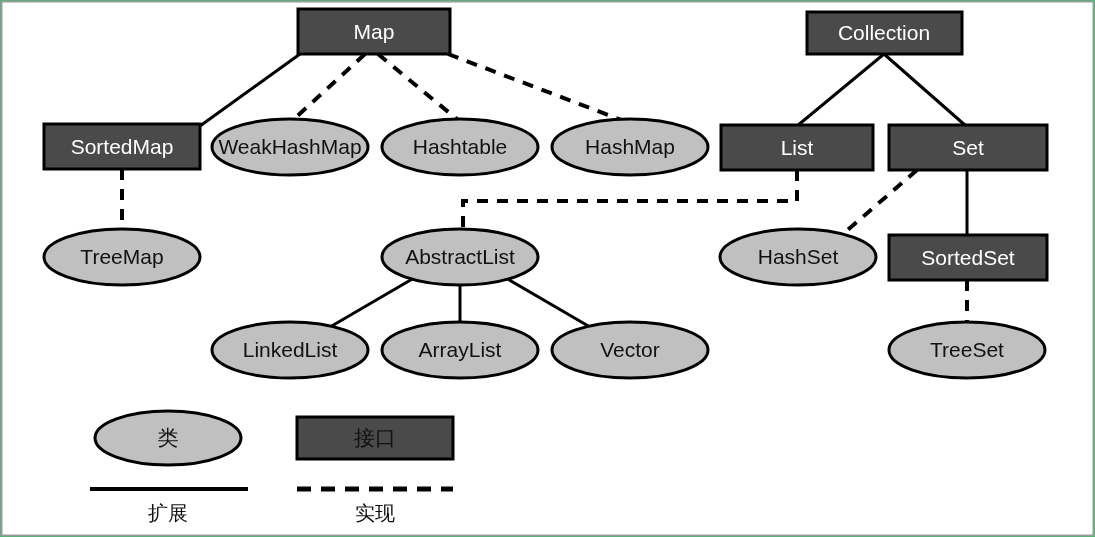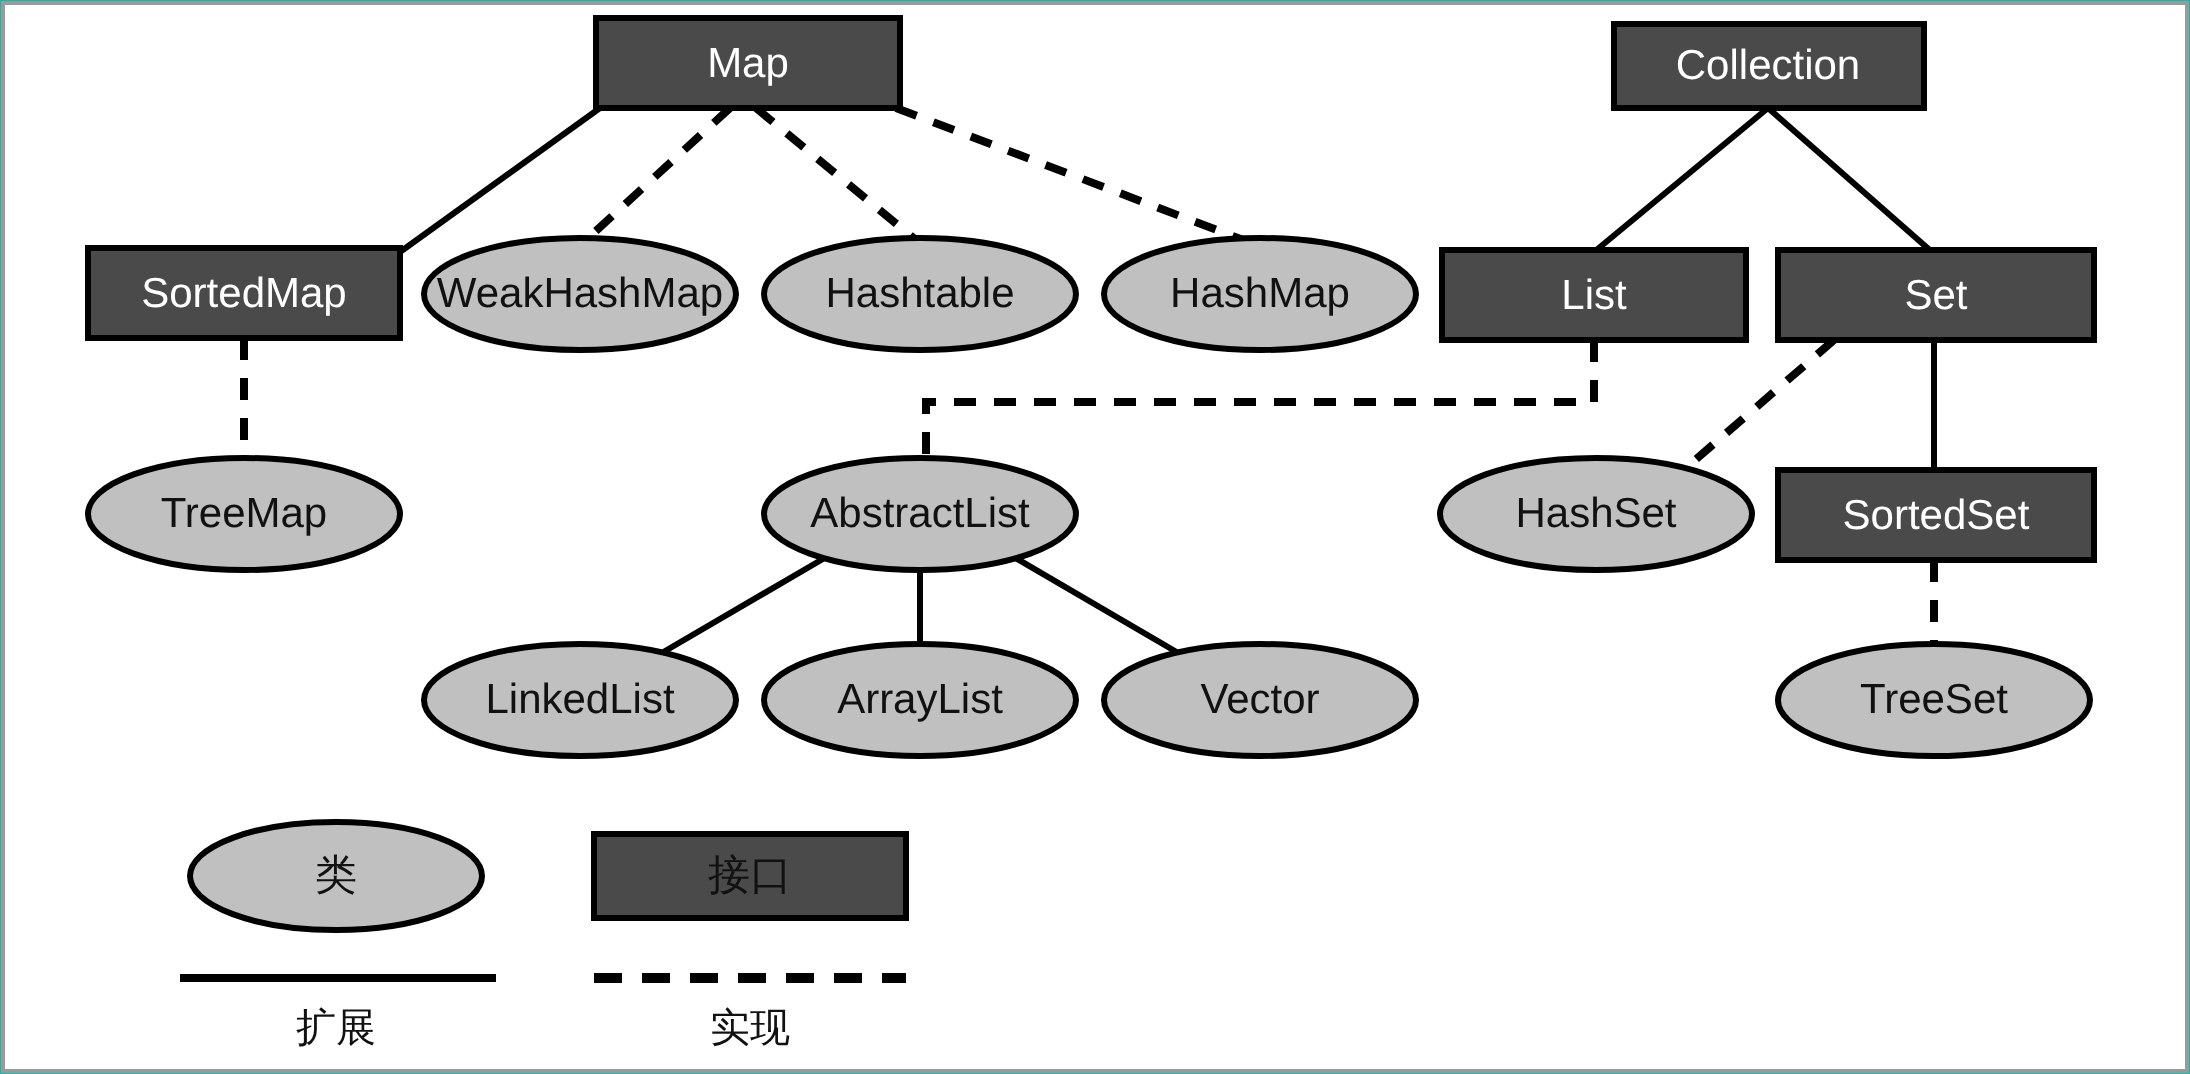--- a/index.html
+++ b/index.html
@@ -7,21 +7,21 @@
     padding: 0;
     background: #ffffff;
   }
   body {
     font-family: "Liberation Sans", "DejaVu Sans", sans-serif;
   }
   #diagram-frame {
     position: relative;
     width: 1095px;
     height: 537px;
-    background: #14b8a6;
+    background: #22c55e;
     box-sizing: border-box;
     overflow: hidden;
   }
   #diagram-svg {
     position: absolute;
     left: 0;
     top: 0;
     width: 1095px;
     height: 537px;
     display: block;

